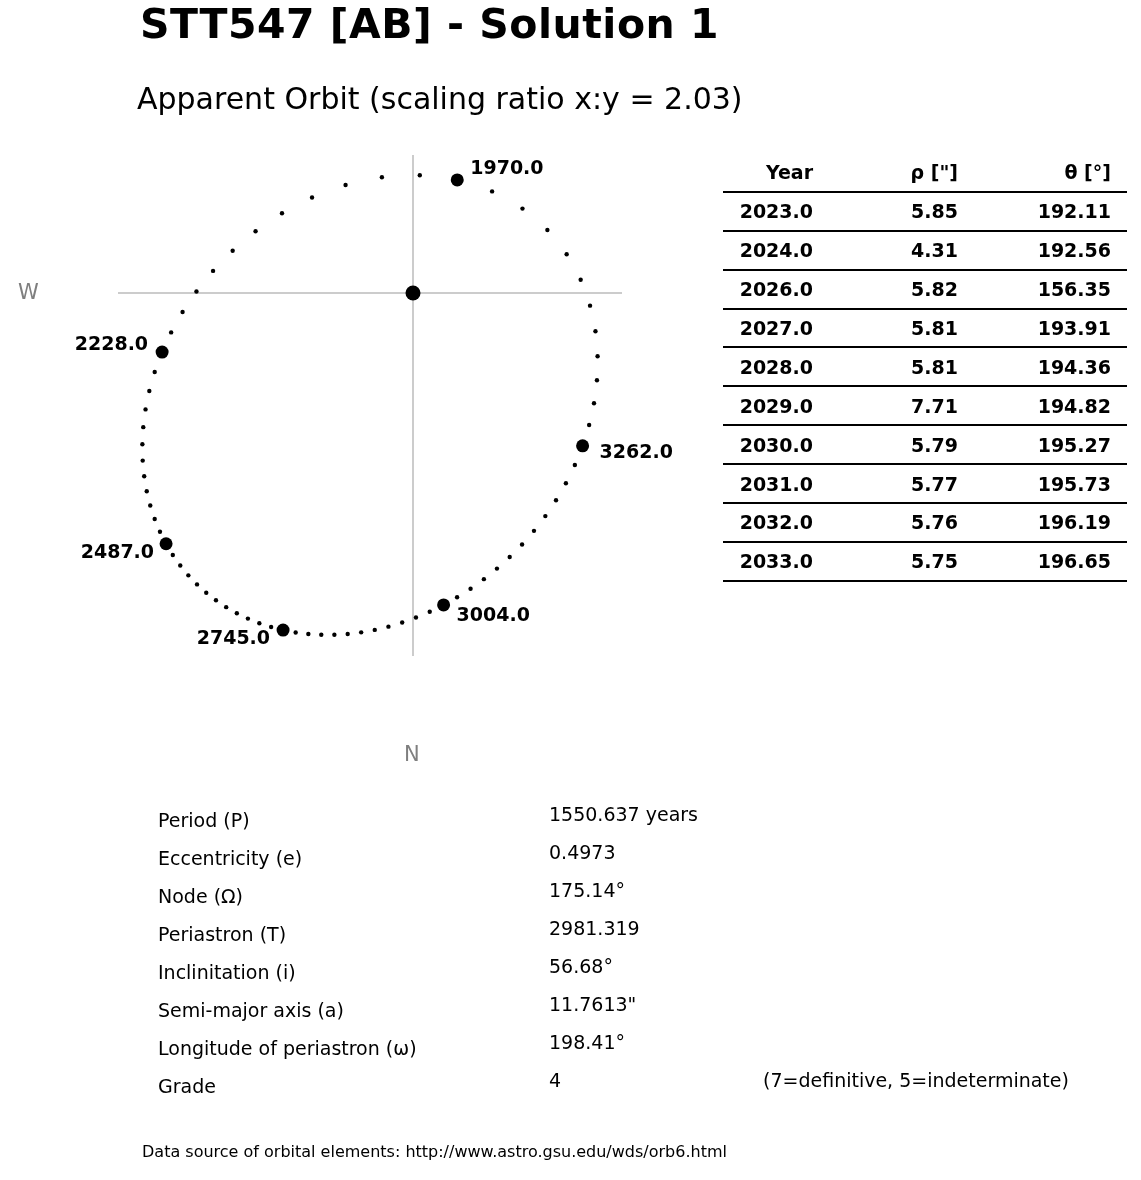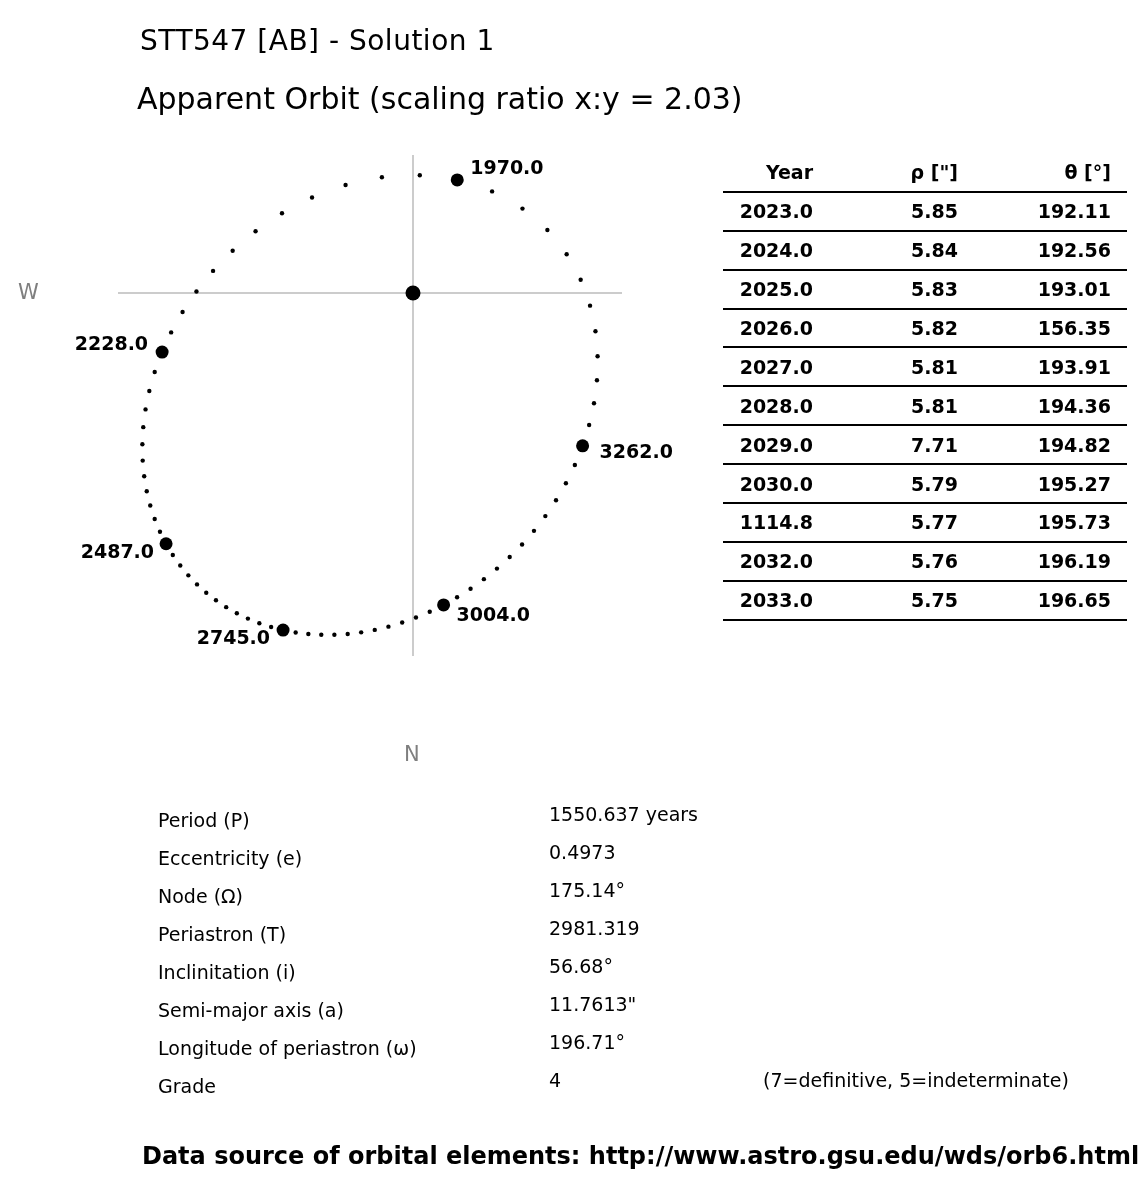--- a/index.html
+++ b/index.html
@@ -5,22 +5,22 @@
   html,body{margin:0;padding:0;background:#ffffff;}
   body{
     position:relative;
     width:1141px;height:1180px;
     overflow:hidden;
     font-family:"DejaVu Sans", "Liberation Sans", sans-serif;
     color:#000;
   }
   .abs{position:absolute;}
   #page-title{
-    left:140px;top:24px;
-    font-size:28px;font-weight:400;letter-spacing:0.5px;
+    left:140px;top:0;
+    font-size:41px;font-weight:700;letter-spacing:0.5px;
     white-space:nowrap;
   }
   #page-subtitle{
     left:137px;top:81px;
     font-size:30px;font-weight:400;
     white-space:nowrap;
   }
   #orbit-plot{left:0;top:0;}
   
   #ephemeris{
@@ -45,21 +45,21 @@
   .el-row{
     position:relative;
     display:flex;align-items:center;
     height:38px;font-size:19px;white-space:nowrap;
   }
   .el-label{width:391px;flex:0 0 391px;margin-top:12px;}
   .el-value{}
   .el-note{position:absolute;left:605px;top:50%;transform:translateY(-50%);}
   #data-source{
     left:142px;top:1142px;
-    font-size:24px;font-weight:700;
+    font-size:16px;font-weight:400;
     white-space:nowrap;
   }
 </style>
 </head>
 <body>
 
 <div class="abs" id="page-title">STT547 [AB] - Solution 1</div>
 <div class="abs" id="page-subtitle">Apparent Orbit (scaling ratio x:y = 2.03)</div>
 
 <svg class="abs" id="orbit-plot" width="700" height="790" viewBox="0 0 700 790" xmlns="http://www.w3.org/2000/svg">
@@ -163,27 +163,22 @@
     </tr>
   </thead>
   <tbody id="ephemeris-body">
       <tr>
         <td class="c-year">2023.0</td>
         <td class="c-rho">5.85</td>
         <td class="c-theta">192.11</td>
       </tr>
       <tr>
         <td class="c-year">2024.0</td>
-        <td class="c-rho">5.84</td>
+        <td class="c-rho">4.31</td>
         <td class="c-theta">192.56</td>
-      </tr>
-      <tr>
-        <td class="c-year">2025.0</td>
-        <td class="c-rho">5.83</td>
-        <td class="c-theta">193.01</td>
       </tr>
       <tr>
         <td class="c-year">2026.0</td>
         <td class="c-rho">5.82</td>
         <td class="c-theta">156.35</td>
       </tr>
       <tr>
         <td class="c-year">2027.0</td>
         <td class="c-rho">5.81</td>
         <td class="c-theta">193.91</td>
@@ -197,21 +192,21 @@
         <td class="c-year">2029.0</td>
         <td class="c-rho">7.71</td>
         <td class="c-theta">194.82</td>
       </tr>
       <tr>
         <td class="c-year">2030.0</td>
         <td class="c-rho">5.79</td>
         <td class="c-theta">195.27</td>
       </tr>
       <tr>
-        <td class="c-year">1114.8</td>
+        <td class="c-year">2031.0</td>
         <td class="c-rho">5.77</td>
         <td class="c-theta">195.73</td>
       </tr>
       <tr>
         <td class="c-year">2032.0</td>
         <td class="c-rho">5.76</td>
         <td class="c-theta">196.19</td>
       </tr>
       <tr>
         <td class="c-year">2033.0</td>
@@ -241,21 +236,21 @@
     <div class="el-row">
       <span class="el-label">Inclinitation (i)</span>
       <span class="el-value">56.68°</span>
     </div>
     <div class="el-row">
       <span class="el-label">Semi-major axis (a)</span>
       <span class="el-value">11.7613"</span>
     </div>
     <div class="el-row">
       <span class="el-label">Longitude of periastron (ω)</span>
-      <span class="el-value">196.71°</span>
+      <span class="el-value">198.41°</span>
     </div>
     <div class="el-row">
       <span class="el-label">Grade</span>
       <span class="el-value">4</span>
       <span class="el-note">(7=definitive, 5=indeterminate)</span>
     </div>
   </div>
 
 <div class="abs" id="data-source">Data source of orbital elements: http://www.astro.gsu.edu/wds/orb6.html</div>
 

